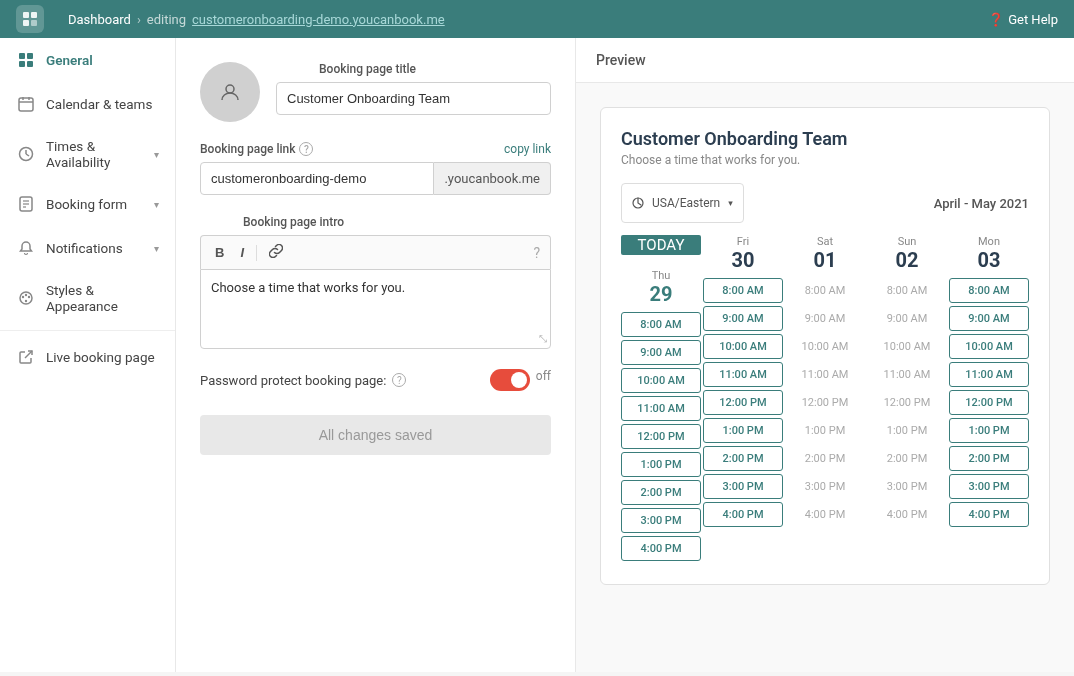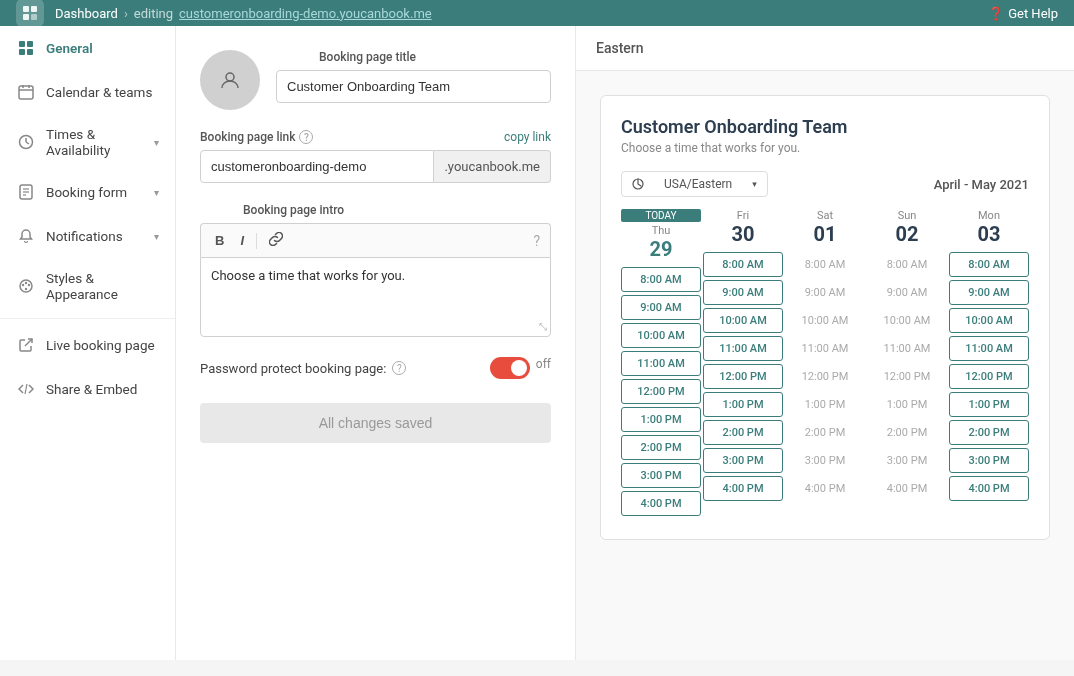--- a/index.html
+++ b/index.html
@@ -1,19 +1,19 @@
 <!DOCTYPE html>
 <html><head>
   <meta charset="utf-8">
   <style>
     * { box-sizing: border-box; margin: 0; padding: 0; }
     body { font-family: -apple-system, BlinkMacSystemFont, 'Segoe UI', Roboto, sans-serif; font-size: 14px; background: #f5f5f5; height: 676px; overflow: hidden; }
 
     
-    .topbar { background: #3a7d7b; color: white; height: 26px; display: flex; align-items: center; padding: 0 16px; gap: 11px; }
+    .topbar { background: #3a7d7b; color: white; height: 38px; display: flex; align-items: center; padding: 0 16px; gap: 24px; }
     .topbar-logo { width: 28px; height: 28px; background: rgba(255,255,255,0.2); border-radius: 6px; display: flex; align-items: center; justify-content: center; font-weight: bold; font-size: 12px; color: white; }
     .topbar-breadcrumb { display: flex; align-items: center; gap: 6px; font-size: 13px; }
     .topbar-link { color: #a8d8d8; text-decoration: underline; cursor: pointer; }
     .topbar-arrow { color: rgba(255,255,255,0.6); }
     .topbar-spacer { flex: 1; }
     .topbar-help { display: flex; align-items: center; gap: 4px; font-size: 13px; color: white; cursor: pointer; }
 
     
     .main-layout { display: flex; height: calc(676px - 42px); }
 
@@ -70,29 +70,29 @@
     .save-btn { width: 100%; padding: 12px; background: #e8e8e8; color: #999; border: none; border-radius: 4px; font-size: 14px; cursor: default; text-align: center; }
 
     
     .preview-panel { flex: 1; background: #f9f9f9; overflow-y: auto; }
     .preview-header { padding: 14px 20px; font-size: 14px; color: #555; background: white; border-bottom: 1px solid #e8e8e8; font-weight: 500; }
     .preview-content { padding: 24px; }
     .calendar-widget { background: white; border-radius: 6px; border: 1px solid #e0e0e0; padding: 20px; }
     .cal-title { font-size: 18px; font-weight: 600; color: #2c3e50; margin-bottom: 4px; }
     .cal-subtitle { font-size: 12px; color: #888; margin-bottom: 16px; }
     .cal-toolbar { display: flex; align-items: center; justify-content: space-between; margin-bottom: 12px; }
-    .cal-tz { display: flex; align-items: center; gap: 20px; border: 1px solid #ddd; border-radius: 4px; padding: 5px 10px; font-size: 12px; color: #555; cursor: pointer; }
+    .cal-tz { display: flex; align-items: center; gap: 8px; border: 1px solid #ddd; border-radius: 4px; padding: 12px 10px; font-size: 12px; color: #555; cursor: pointer; }
     .cal-nav { font-size: 13px; color: #555; font-weight: 500; }
     .cal-grid { display: flex; gap: 2px; }
     .cal-col { flex: 1; }
     .cal-day-header { text-align: center; margin-bottom: 6px; }
     .cal-day-name { font-size: 11px; color: #888; }
     .cal-day-num { font-size: 20px; font-weight: 700; color: #2c3e50; }
     .cal-day-num.today { color: #3a7d7b; }
-    .cal-today-badge { background: #3a7d7b; color: white; font-size: 10px; padding: 1px 4px; border-radius: 2px; text-align: center; margin-bottom: 2px; }
+    .cal-today-badge { background: #3a7d7b; color: white; font-size: 15px; padding: 1px 4px; border-radius: 2px; text-align: center; margin-bottom: 14px; }
     .cal-slot { text-align: center; padding: 5px 2px; margin-bottom: 3px; border-radius: 3px; font-size: 11px; color: #aaa; border: 1px solid transparent; cursor: default; }
     .cal-slot.available { color: #3a7d7b; border-color: #3a7d7b; cursor: pointer; font-weight: 500; }
     .info-icon { display: inline-flex; align-items: center; justify-content: center; width: 14px; height: 14px; border-radius: 50%; border: 1px solid #aaa; font-size: 10px; color: #aaa; cursor: pointer; }
   </style>
 </head>
 <body>
 
 <div class="topbar">
   <div class="topbar-logo">
     <svg width="16" height="16" viewBox="0 0 16 16" fill="none">
@@ -197,30 +197,20 @@
       <span class="icon">
         <svg width="16" height="16" viewBox="0 0 16 16" fill="none">
             <path d="M7 3H3a1 1 0 0 0-1 1v9a1 1 0 0 0 1 1h9a1 1 0 0 0 1-1V9" stroke="#888" stroke-width="1.5"></path>
             <path d="M10 2h4v4" stroke="#888" stroke-width="1.5"></path>
             <line x1="14" y1="2" x2="7" y2="9" stroke="#888" stroke-width="1.5"></line>
           </svg>
       </span>
       <span>Live booking page</span>
     </div>
 
-    <div class="sidebar-item">
-      <span class="icon">
-        <svg width="16" height="16" viewBox="0 0 16 16" fill="none">
-            <polyline points="5,4 1,8 5,12" stroke="#888" stroke-width="1.5" fill="none"></polyline>
-            <polyline points="11,4 15,8 11,12" stroke="#888" stroke-width="1.5" fill="none"></polyline>
-            <line x1="9" y1="3" x2="7" y2="13" stroke="#888" stroke-width="1.2"></line>
-          </svg>
-      </span>
-      <span>Share &amp; Embed</span>
-    </div>
   </div>
 
   <div class="content-area">
 
     <div class="form-panel">
 
       
       <div class="section-row">
         <div class="avatar-upload">
           <svg width="22" height="22" viewBox="0 0 22 22" fill="none">
@@ -284,21 +274,21 @@
           </div>
           <span class="toggle-label">off</span>
         </div>
       </div>
 
       
       <button class="save-btn">All changes saved</button>
     </div>
 
     <div class="preview-panel">
-      <div class="preview-header">Eastern</div>
+      <div class="preview-header">Preview</div>
       <div class="preview-content">
         <div class="calendar-widget">
           <div class="cal-title">Customer Onboarding Team</div>
           <div class="cal-subtitle">Choose a time that works for you.</div>
 
           <div class="cal-toolbar">
             <div class="cal-tz">
               <svg width="12" height="12" viewBox="0 0 12 12" fill="none">
                   <circle cx="6" cy="6" r="5" stroke="#555" stroke-width="1.2"></circle>
                   <path d="M6 1v5l3 2" stroke="#555" stroke-width="1.2" stroke-linecap="round"></path>

